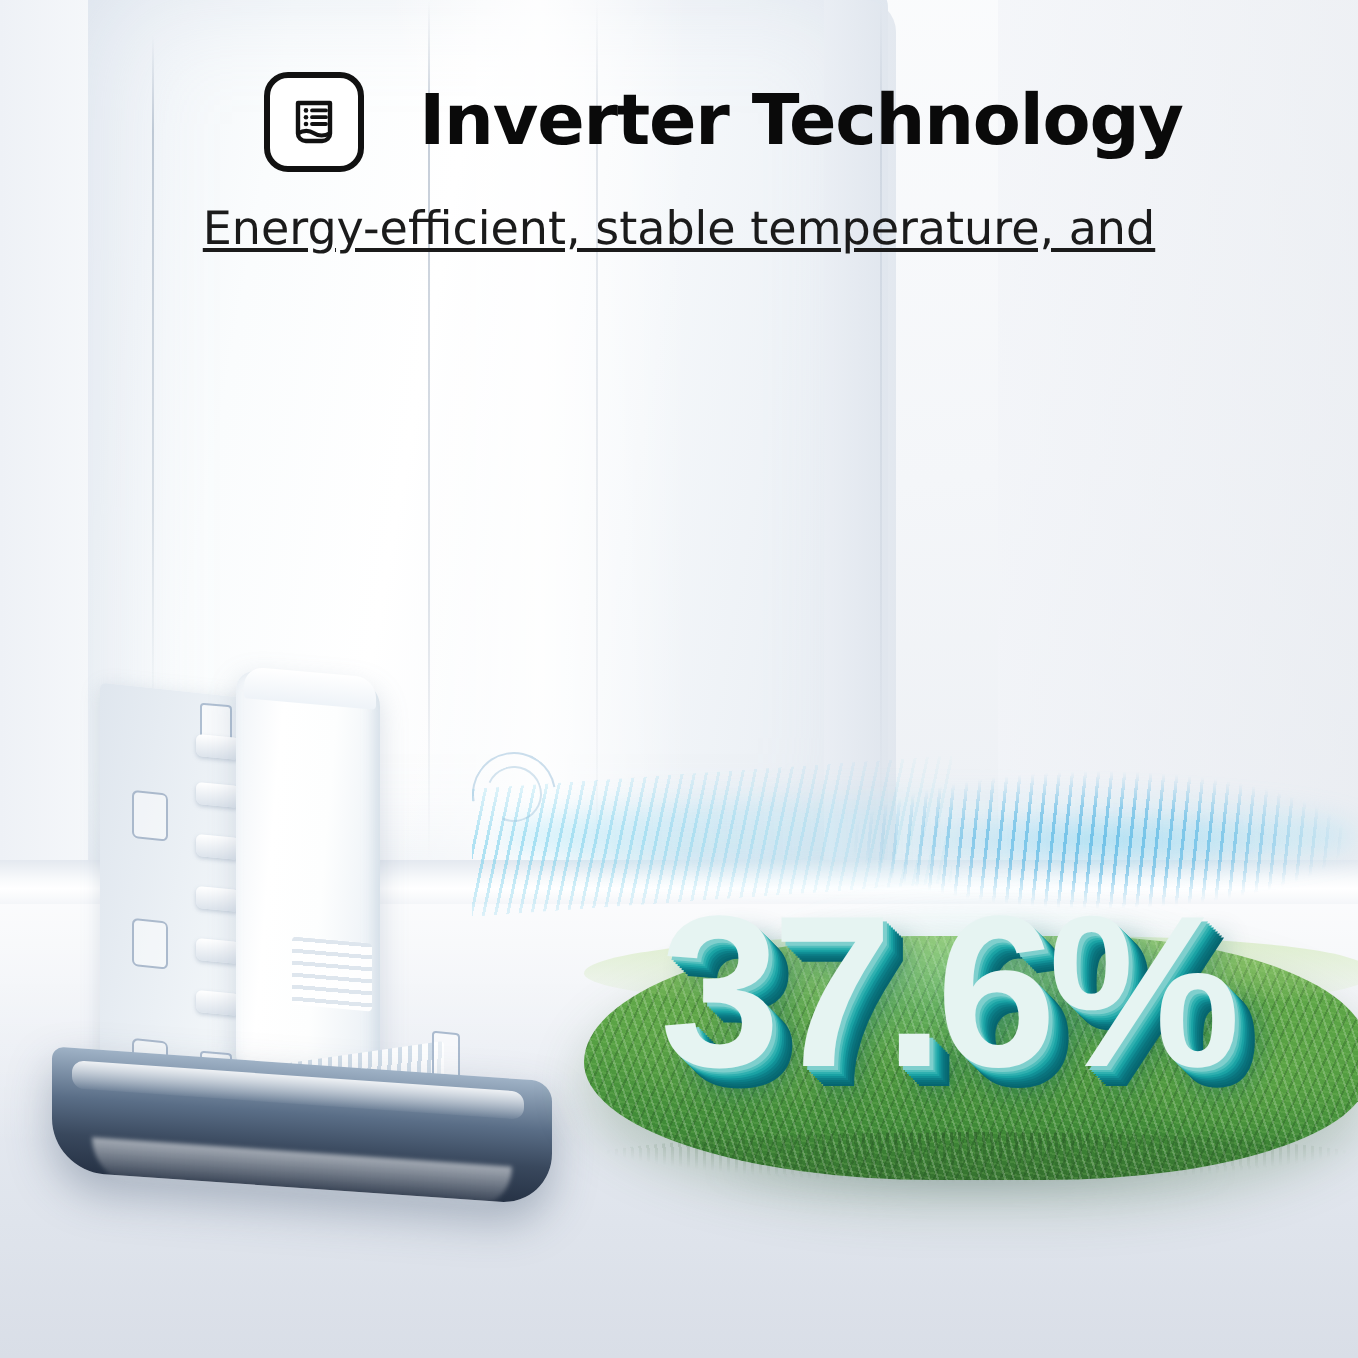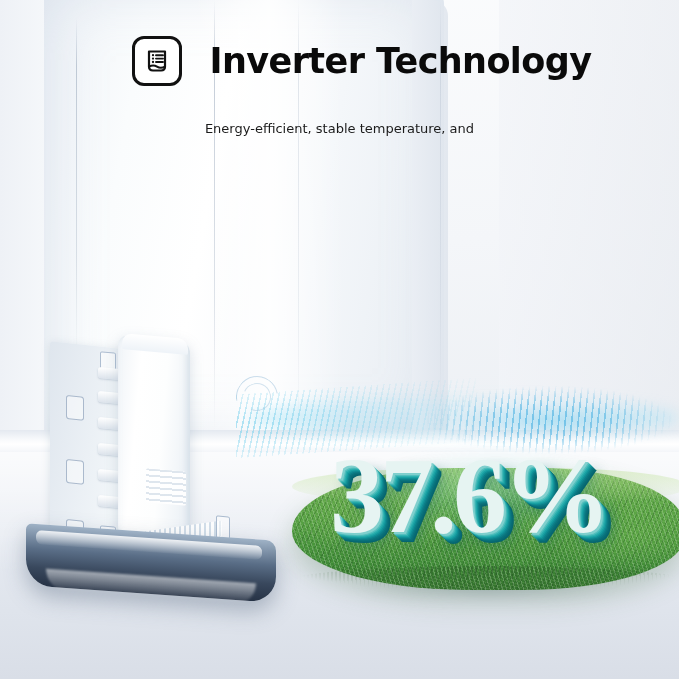--- a/index.html
+++ b/index.html
@@ -151,21 +151,21 @@
     background:repeating-linear-gradient(88deg,rgba(40,85,38,.55) 0px,rgba(40,85,38,.55) 1.5px,rgba(0,0,0,0) 1.5px,rgba(0,0,0,0) 4px);
     -webkit-mask-image:radial-gradient(ellipse 60% 100% at 50% 0%,#000,transparent 85%);
     mask-image:radial-gradient(ellipse 60% 100% at 50% 0%,#000,transparent 85%);}
   .grass-shadow{position:absolute;left:300px;top:566px;width:370px;height:40px;border-radius:50%;
     background:radial-gradient(ellipse 50% 50% at 50% 50%,rgba(90,110,130,.30),rgba(90,110,130,0) 72%);
     filter:blur(6px);}
 
   
   .pct-wrap{position:absolute;left:330px;top:436px;width:340px;height:130px;}
   .pct{
-    font-family:Liberation Serif, serif;
+    font-family:Liberation Sans, sans-serif;
     font-size:108px;font-weight:700;letter-spacing:-4px;line-height:120px;
     color:#e6f4f2;
     text-shadow:
        2px 2px 0 #7fcfcd,
        3px 3px 0 #52bfbd,
        4px 4px 0 #2fb0b0,
        5px 5px 0 #1aa2a4,
        6px 6px 0 #118f96,
        7px 7px 0 #0c7f88,
        8px 8px 0 #0a737d,
@@ -178,22 +178,22 @@
     background:radial-gradient(ellipse 50% 50% at 50% 50%,rgba(150,235,235,.25),rgba(150,235,235,0) 70%);
     filter:blur(8px);}
 
   
   .header{position:absolute;left:0;top:0;width:679px;padding-top:36px;text-align:center;}
   .title-row{display:flex;align-items:center;justify-content:center;gap:28px;padding-left:44px;}
   .icon-box{width:44px;height:44px;border:3px solid #111;border-radius:12px;
     display:flex;align-items:center;justify-content:center;background:#fff;flex:0 0 auto;}
   .title{font-size:35px;font-weight:700;color:#0a0a0a;letter-spacing:-.6px;
     font-family:"DejaVu Sans","Liberation Sans",sans-serif;}
-  .subtitle{margin-top:28px;font-size:13px;line-height:30px;color:#1b1b1b;font-weight:400;
-    font-family:"DejaVu Sans","Liberation Sans",sans-serif;}
+  .subtitle{margin-top:14px;font-size:23px;line-height:30px;color:#1b1b1b;font-weight:400;
+    font-family:"DejaVu Sans","Liberation Sans",sans-serif;text-decoration:underline;}
   .subtitle span{display:block;}
 </style>
 </head>
 <body>
 
 <div id="stage">
 
   <div class="scene">
     <div class="bg-col c1"></div>
     <div class="bg-col c2"></div>

